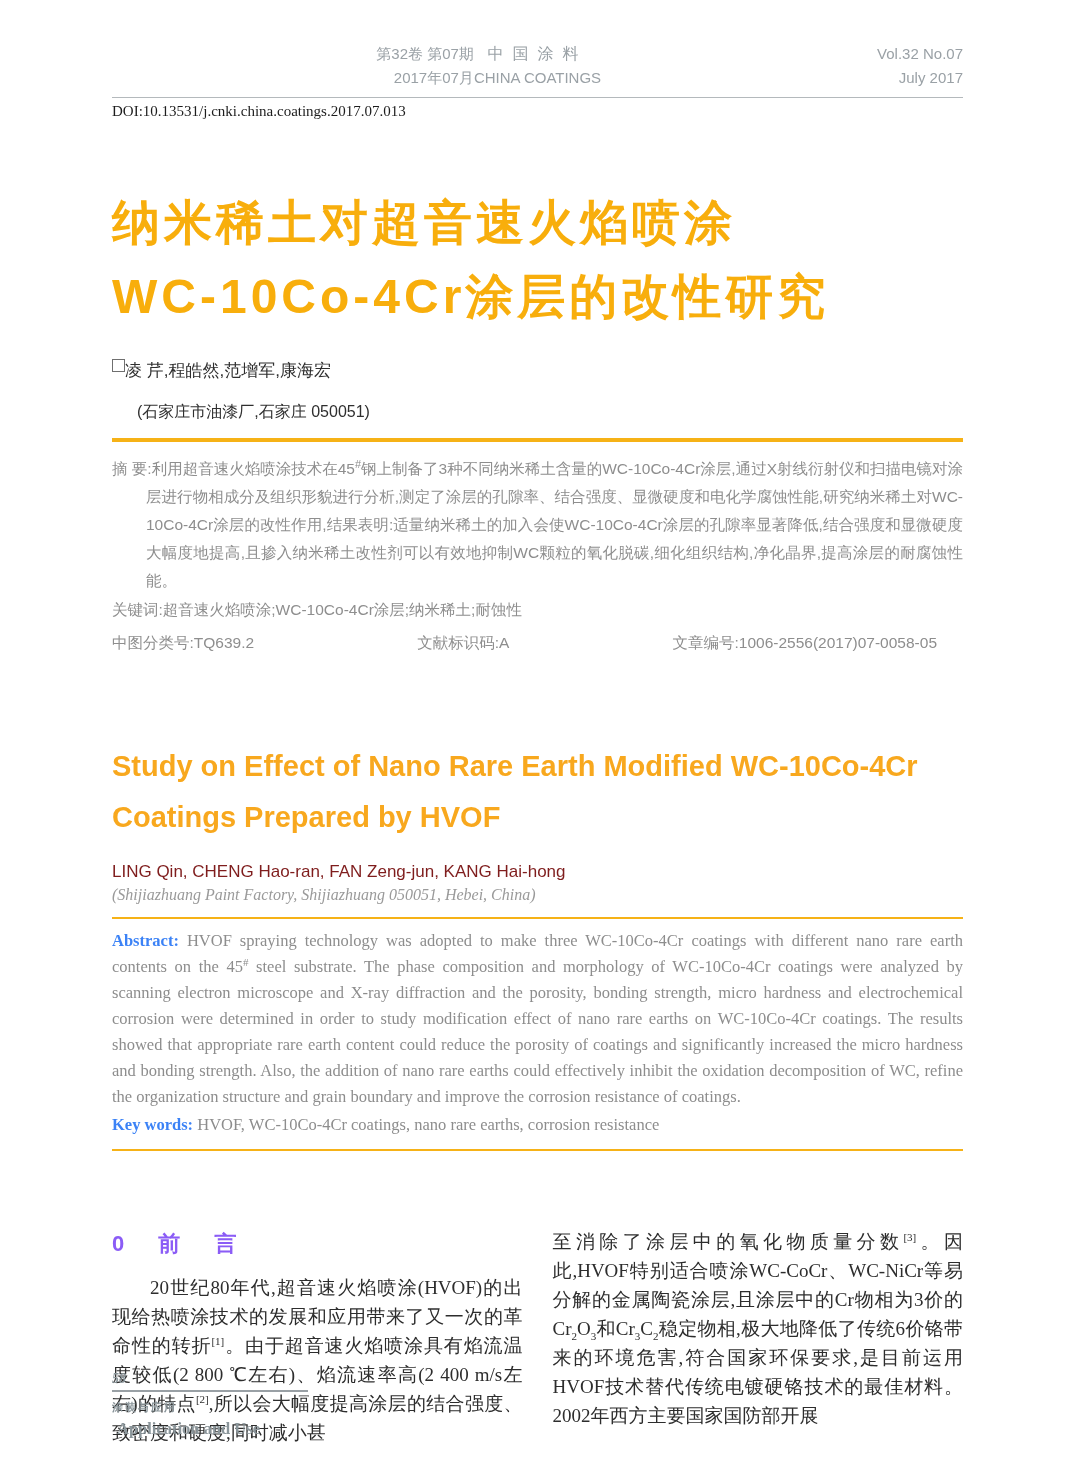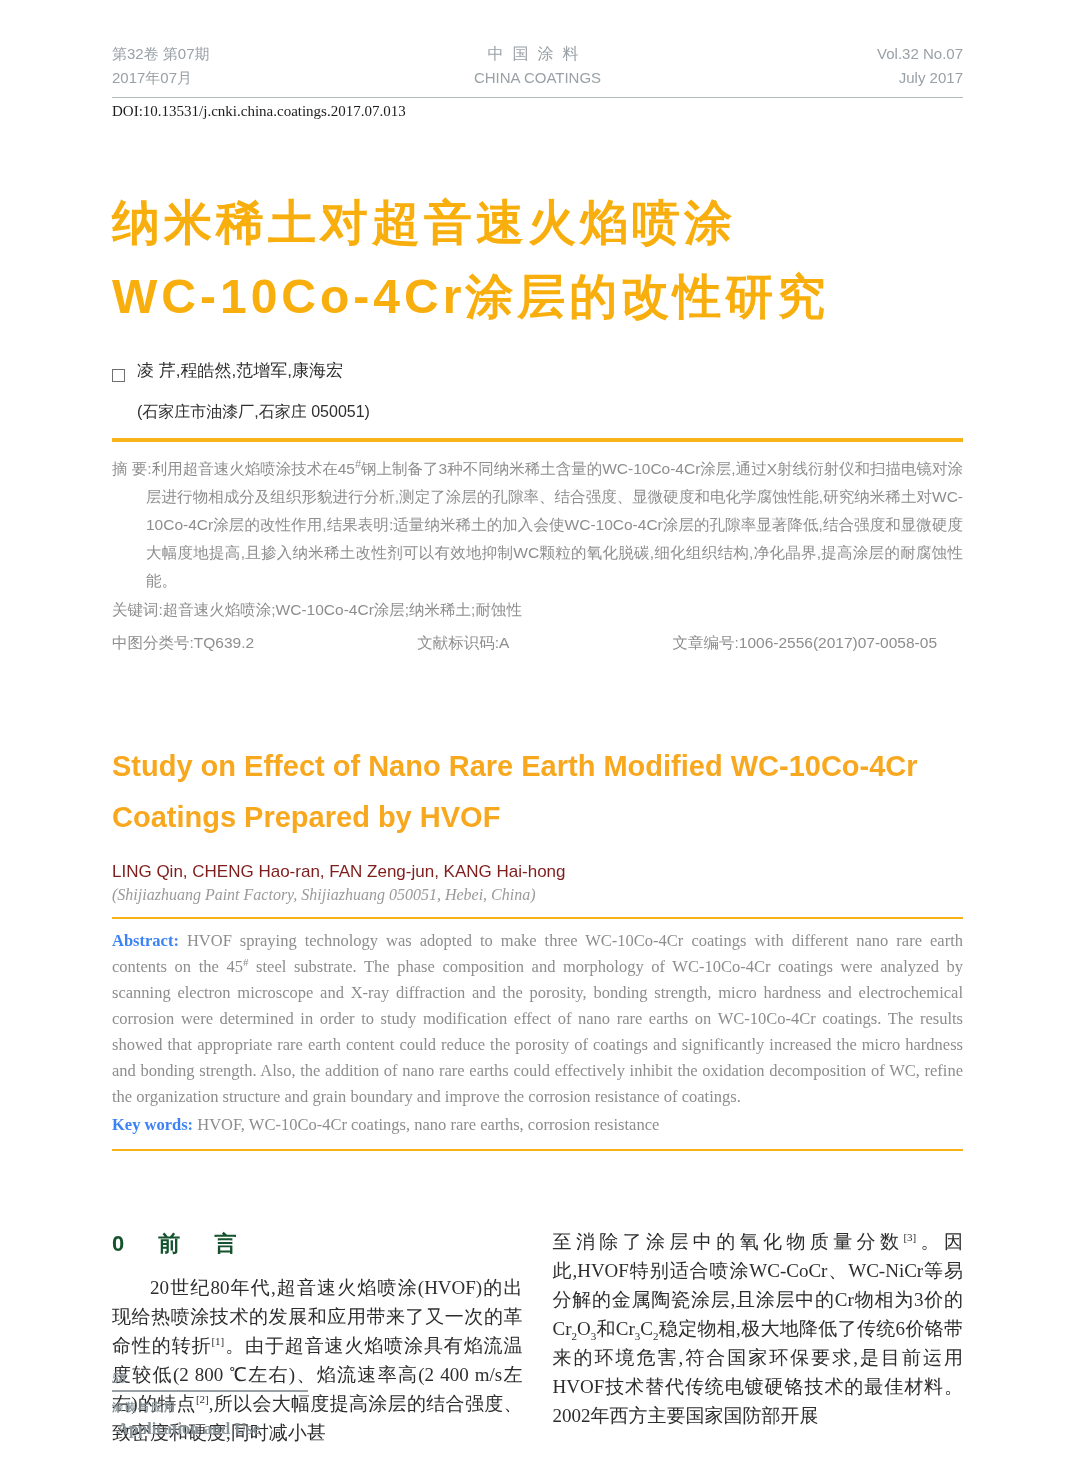--- a/index.html
+++ b/index.html
@@ -4,32 +4,32 @@
 <style>
   * { margin: 0; padding: 0; box-sizing: border-box; }
   html, body { width: 1075px; background: #ffffff; }
   body { height: 1459px; overflow: hidden; font-family: "Liberation Sans", sans-serif; }
   .page { position: relative; width: 1075px; height: 1459px; background: #fff; }
   .content { margin: 0 112px; padding-top: 42px; }
 
   
   .journal-header { display: grid; grid-template-columns: 1fr auto 1fr; align-items: start;
     color: #9aa1a6; font-size: 15px; line-height: 24px; border-bottom: 1px solid #b4b9bc; padding-bottom: 7px; }
-  .jh-left { text-align: left; }
+  .jh-left { text-align: right; }
   .jh-center { text-align: center; }
   .jh-right { text-align: right; }
   .journal-name-cn { letter-spacing: 9px; font-size: 16px; }
   .doi-line { font-family: "Liberation Serif", serif; color: #1d1d1d; font-size: 15px; margin-top: 5px; }
 
   
   .title-cn { margin-top: 66px; color: #f8ae0c; font-weight: bold; font-size: 48px;
     line-height: 1.55; letter-spacing: 4px; font-family: "Liberation Sans", sans-serif; }
 
   
-  .authors-row { margin-top: 24px; display: flex; align-items: flex-end; gap: 12px; color: #2f2f2f; font-size: 17px; }
+  .authors-row { margin-top: 24px; display: flex; align-items: flex-start; gap: 0; color: #2f2f2f; font-size: 17px; }
   .author-square { width: 13px; height: 13px; border: 1.5px solid #6f6f6f; display: inline-block; flex: 0 0 auto; }
   .affiliation-cn { margin-top: 20px; margin-left: 25px; color: #2f2f2f; font-size: 16px; }
 
   .rule-thick { height: 4px; background: #f6b217; margin-top: 15px; }
   .rule-thin { height: 2px; background: #f6b217; }
 
   
   .abstract-cn { margin-top: 13px; color: #8e8e8e; font-size: 15.5px; line-height: 28px; text-align: justify; }
   .hang { padding-left: 34px; text-indent: -34px; }
   .kw-cn { margin-top: 1px; }
@@ -44,21 +44,21 @@
 
   .abstract-en { margin-top: 9px; color: #8d8d8d; font-size: 16.5px; line-height: 26px; text-align: justify;
     font-family: "Liberation Serif", serif; }
   .abstract-en b, .kw-en b { color: #3b82f6; margin-top: 23px; }
   .kw-en { margin-top: 2px; }
   .rule-en-bottom { margin-top: 11px; }
 
   
   .body-columns { margin-top: 76px; display: grid; grid-template-columns: 1fr 1fr; column-gap: 30px;
     font-family: "Liberation Serif", serif; color: #2d2d2d; font-size: 19px; line-height: 29px; text-align: justify; }
-  .section-heading { color: #14532d; font-weight: bold; font-size: 22px; font-family: "Liberation Sans", sans-serif;
+  .section-heading { color: #8b5cf6; font-weight: bold; font-size: 22px; font-family: "Liberation Sans", sans-serif;
     word-spacing: 16px; letter-spacing: 6px; margin-bottom: 15px; margin-top: 2px; }
   .para-indent { text-indent: 2em; }
   sup, sub { font-size: 11px; line-height: 0; }
 
   
   .footnote-rule { width: 372px; height: 0; border-top: 1.5px solid #4e4e4e; margin-top: 14px; }
 
   
   .footer { position: absolute; left: 112px; bottom: 20px; color: #8b969b; }
   .page-num { font-family: "Liberation Serif", serif; font-weight: bold; font-size: 14px; font-style: italic; }

